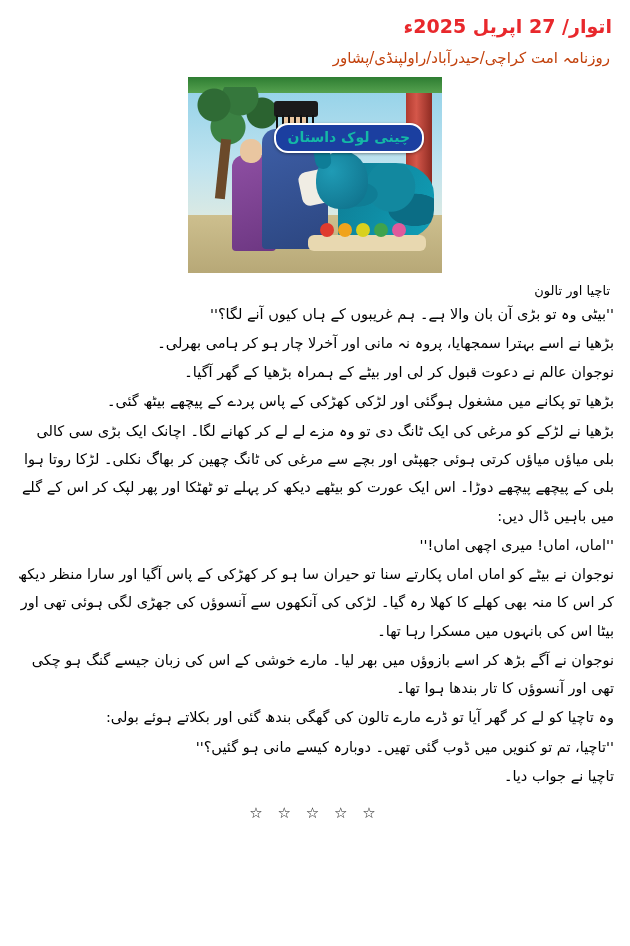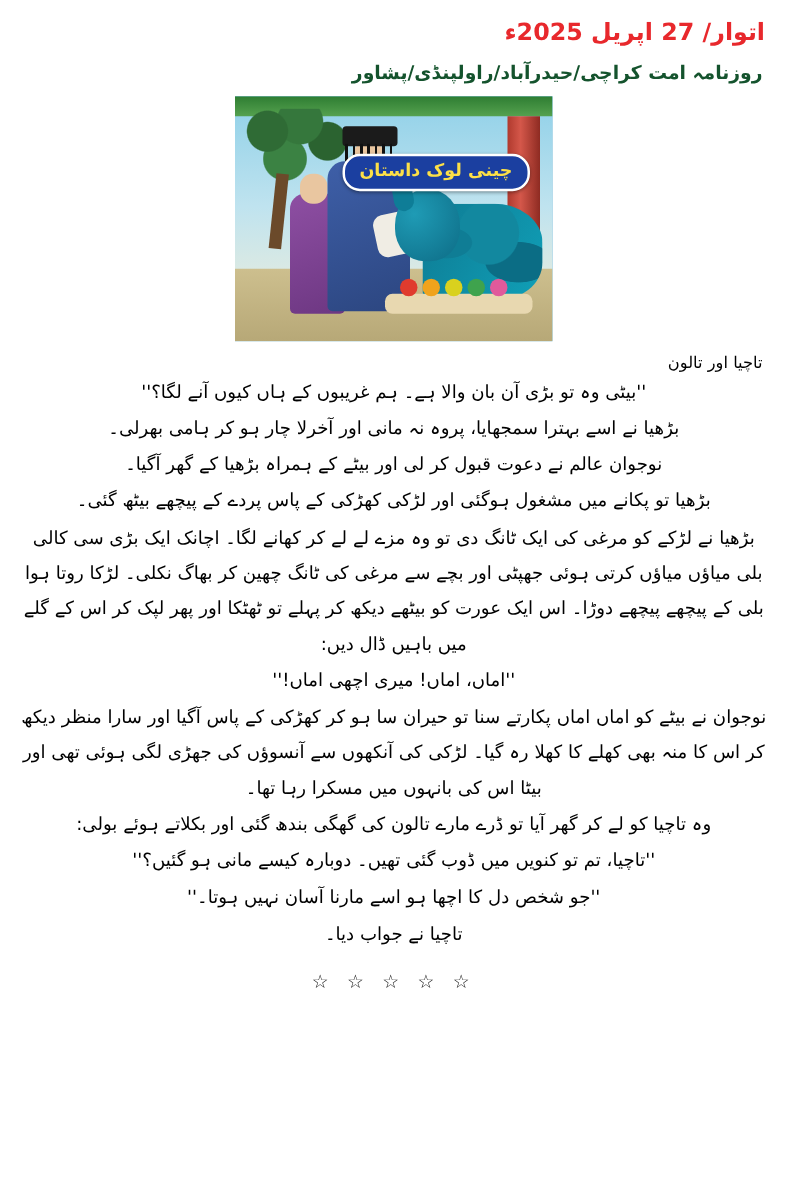--- a/index.html
+++ b/index.html
@@ -27,22 +27,22 @@
     color: #e8282c;
     font-weight: bold;
     font-size: 19px;
     letter-spacing: 0px;
     line-height: 1.3;
     margin: 4px 4px 0 0;
   }
   .header-papers {
     direction: rtl;
     font-size: 15px;
-    font-weight: bold;
-    color: #14532d;
+    font-weight: normal;
+    color: #c2410c;
     margin: 10px 6px 0 0;
   }
   .illus-wrap {
     display: flex;
     justify-content: center;
     margin-top: 10px;
   }
   .illus {
     position: relative;
     width: 254px;
@@ -183,21 +183,21 @@
   .illus .f1 { left: 132px; background: #e03b2e; }
   .illus .f2 { left: 150px; background: #f0a31c; }
   .illus .f3 { left: 168px; background: #d9d11e; }
   .illus .f4 { left: 186px; background: #3fa34d; }
   .illus .f5 { left: 204px; background: #e05a9b; }
   .illus .title-badge {
     position: absolute;
     right: 18px;
     top: 46px;
     background: #1b3fa0;
-    color: #fde047;
+    color: #14b8a6;
     border: 2px solid #ffffff;
     border-radius: 14px;
     padding: 4px 12px 6px 12px;
     font-size: 14px;
     font-weight: bold;
     direction: rtl;
     box-shadow: 0 1px 3px rgba(0,0,0,.4);
   }
   .byline {
     direction: rtl;
@@ -208,21 +208,20 @@
   .body-text {
     direction: rtl;
     text-align: right;
     font-size: 14.5px;
     line-height: 1.95;
     margin: 0 2px 0 2px;
   }
   .body-text p {
     margin: 0 0 1px 0;
     white-space: normal;
-    text-align: center;
   }
   .stars {
     text-align: center;
     letter-spacing: 5px;
     font-size: 15px;
     color: #111;
     margin-top: 14px;
   }
 </style>
 </head>
@@ -265,21 +264,21 @@
   <div class="byline">تاچیا اور تالون</div>
 
   <div class="body-text">
     <p>''بیٹی وہ تو بڑی آن بان والا ہے۔ ہم غریبوں کے ہاں کیوں آنے لگا؟''</p>
     <p>بڑھیا نے اسے بہترا سمجھایا، پروہ نہ مانی اور آخرلا چار ہو کر ہامی بھرلی۔</p>
     <p>نوجوان عالم نے دعوت قبول کر لی اور بیٹے کے ہمراہ بڑھیا کے گھر آگیا۔</p>
     <p>بڑھیا تو پکانے میں مشغول ہوگئی اور لڑکی کھڑکی کے پاس پردے کے پیچھے بیٹھ گئی۔</p>
     <p>بڑھیا نے لڑکے کو مرغی کی ایک ٹانگ دی تو وہ مزے لے لے کر کھانے لگا۔ اچانک ایک بڑی سی کالی بلی میاؤں میاؤں کرتی ہوئی جھپٹی اور بچے سے مرغی کی ٹانگ چھین کر بھاگ نکلی۔ لڑکا روتا ہوا بلی کے پیچھے پیچھے دوڑا۔ اس ایک عورت کو بیٹھے دیکھ کر پہلے تو ٹھٹکا اور پھر لپک کر اس کے گلے میں باہیں ڈال دیں:</p>
     <p>''اماں، اماں! میری اچھی اماں!''</p>
     <p>نوجوان نے بیٹے کو اماں اماں پکارتے سنا تو حیران سا ہو کر کھڑکی کے پاس آگیا اور سارا منظر دیکھ کر اس کا منہ بھی کھلے کا کھلا رہ گیا۔ لڑکی کی آنکھوں سے آنسوؤں کی جھڑی لگی ہوئی تھی اور بیٹا اس کی بانہوں میں مسکرا رہا تھا۔</p>
+    <p>نوجوان نے آگے بڑھ کر اسے بازوؤں میں بھر لیا۔ مارے خوشی کے اس کی زبان جیسے گنگ ہو چکی تھی اور آنسوؤں کا تار بندھا ہوا تھا۔</p>
     <p>وہ تاچیا کو لے کر گھر آیا تو ڈرے مارے تالون کی گھگی بندھ گئی اور بکلاتے ہوئے بولی:</p>
     <p>''تاچیا، تم تو کنویں میں ڈوب گئی تھیں۔ دوبارہ کیسے مانی ہو گئیں؟''</p>
-    <p>''جو شخص دل کا اچھا ہو اسے مارنا آسان نہیں ہوتا۔''</p>
     <p>تاچیا نے جواب دیا۔</p>
   </div>
 
   <div class="stars">☆ ☆ ☆ ☆ ☆</div>
 
 </div>
 
 </body></html>

